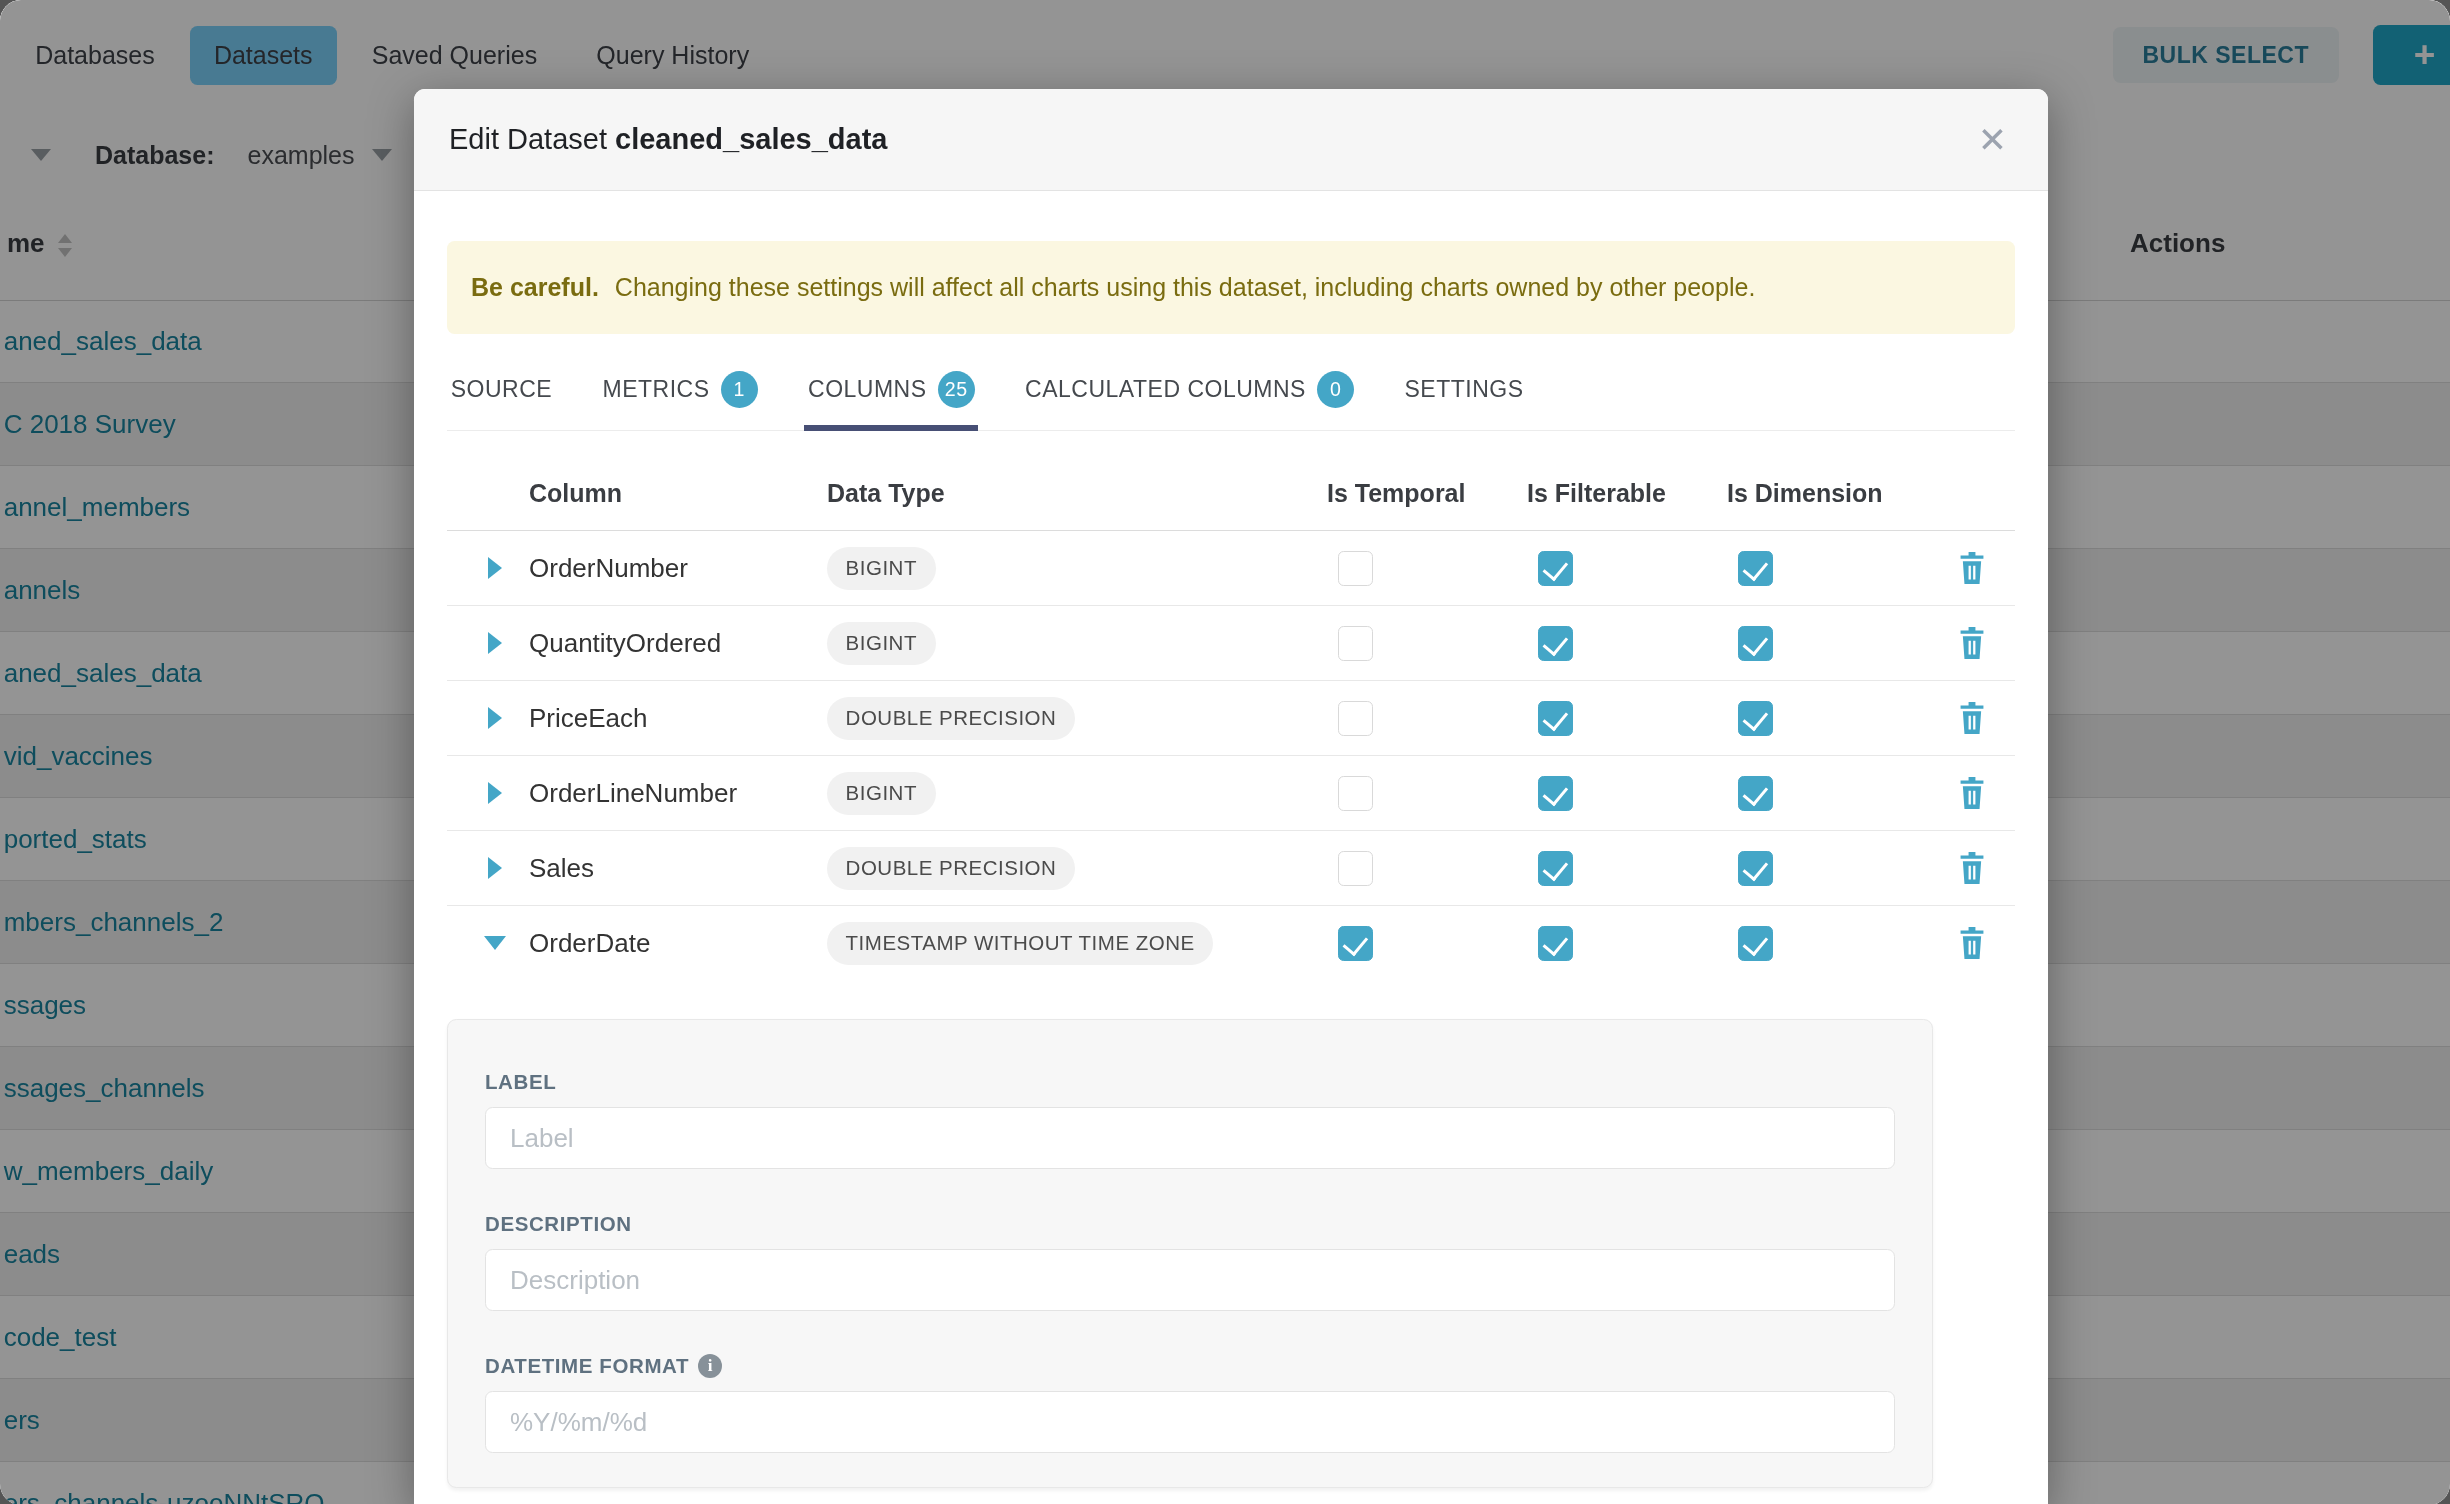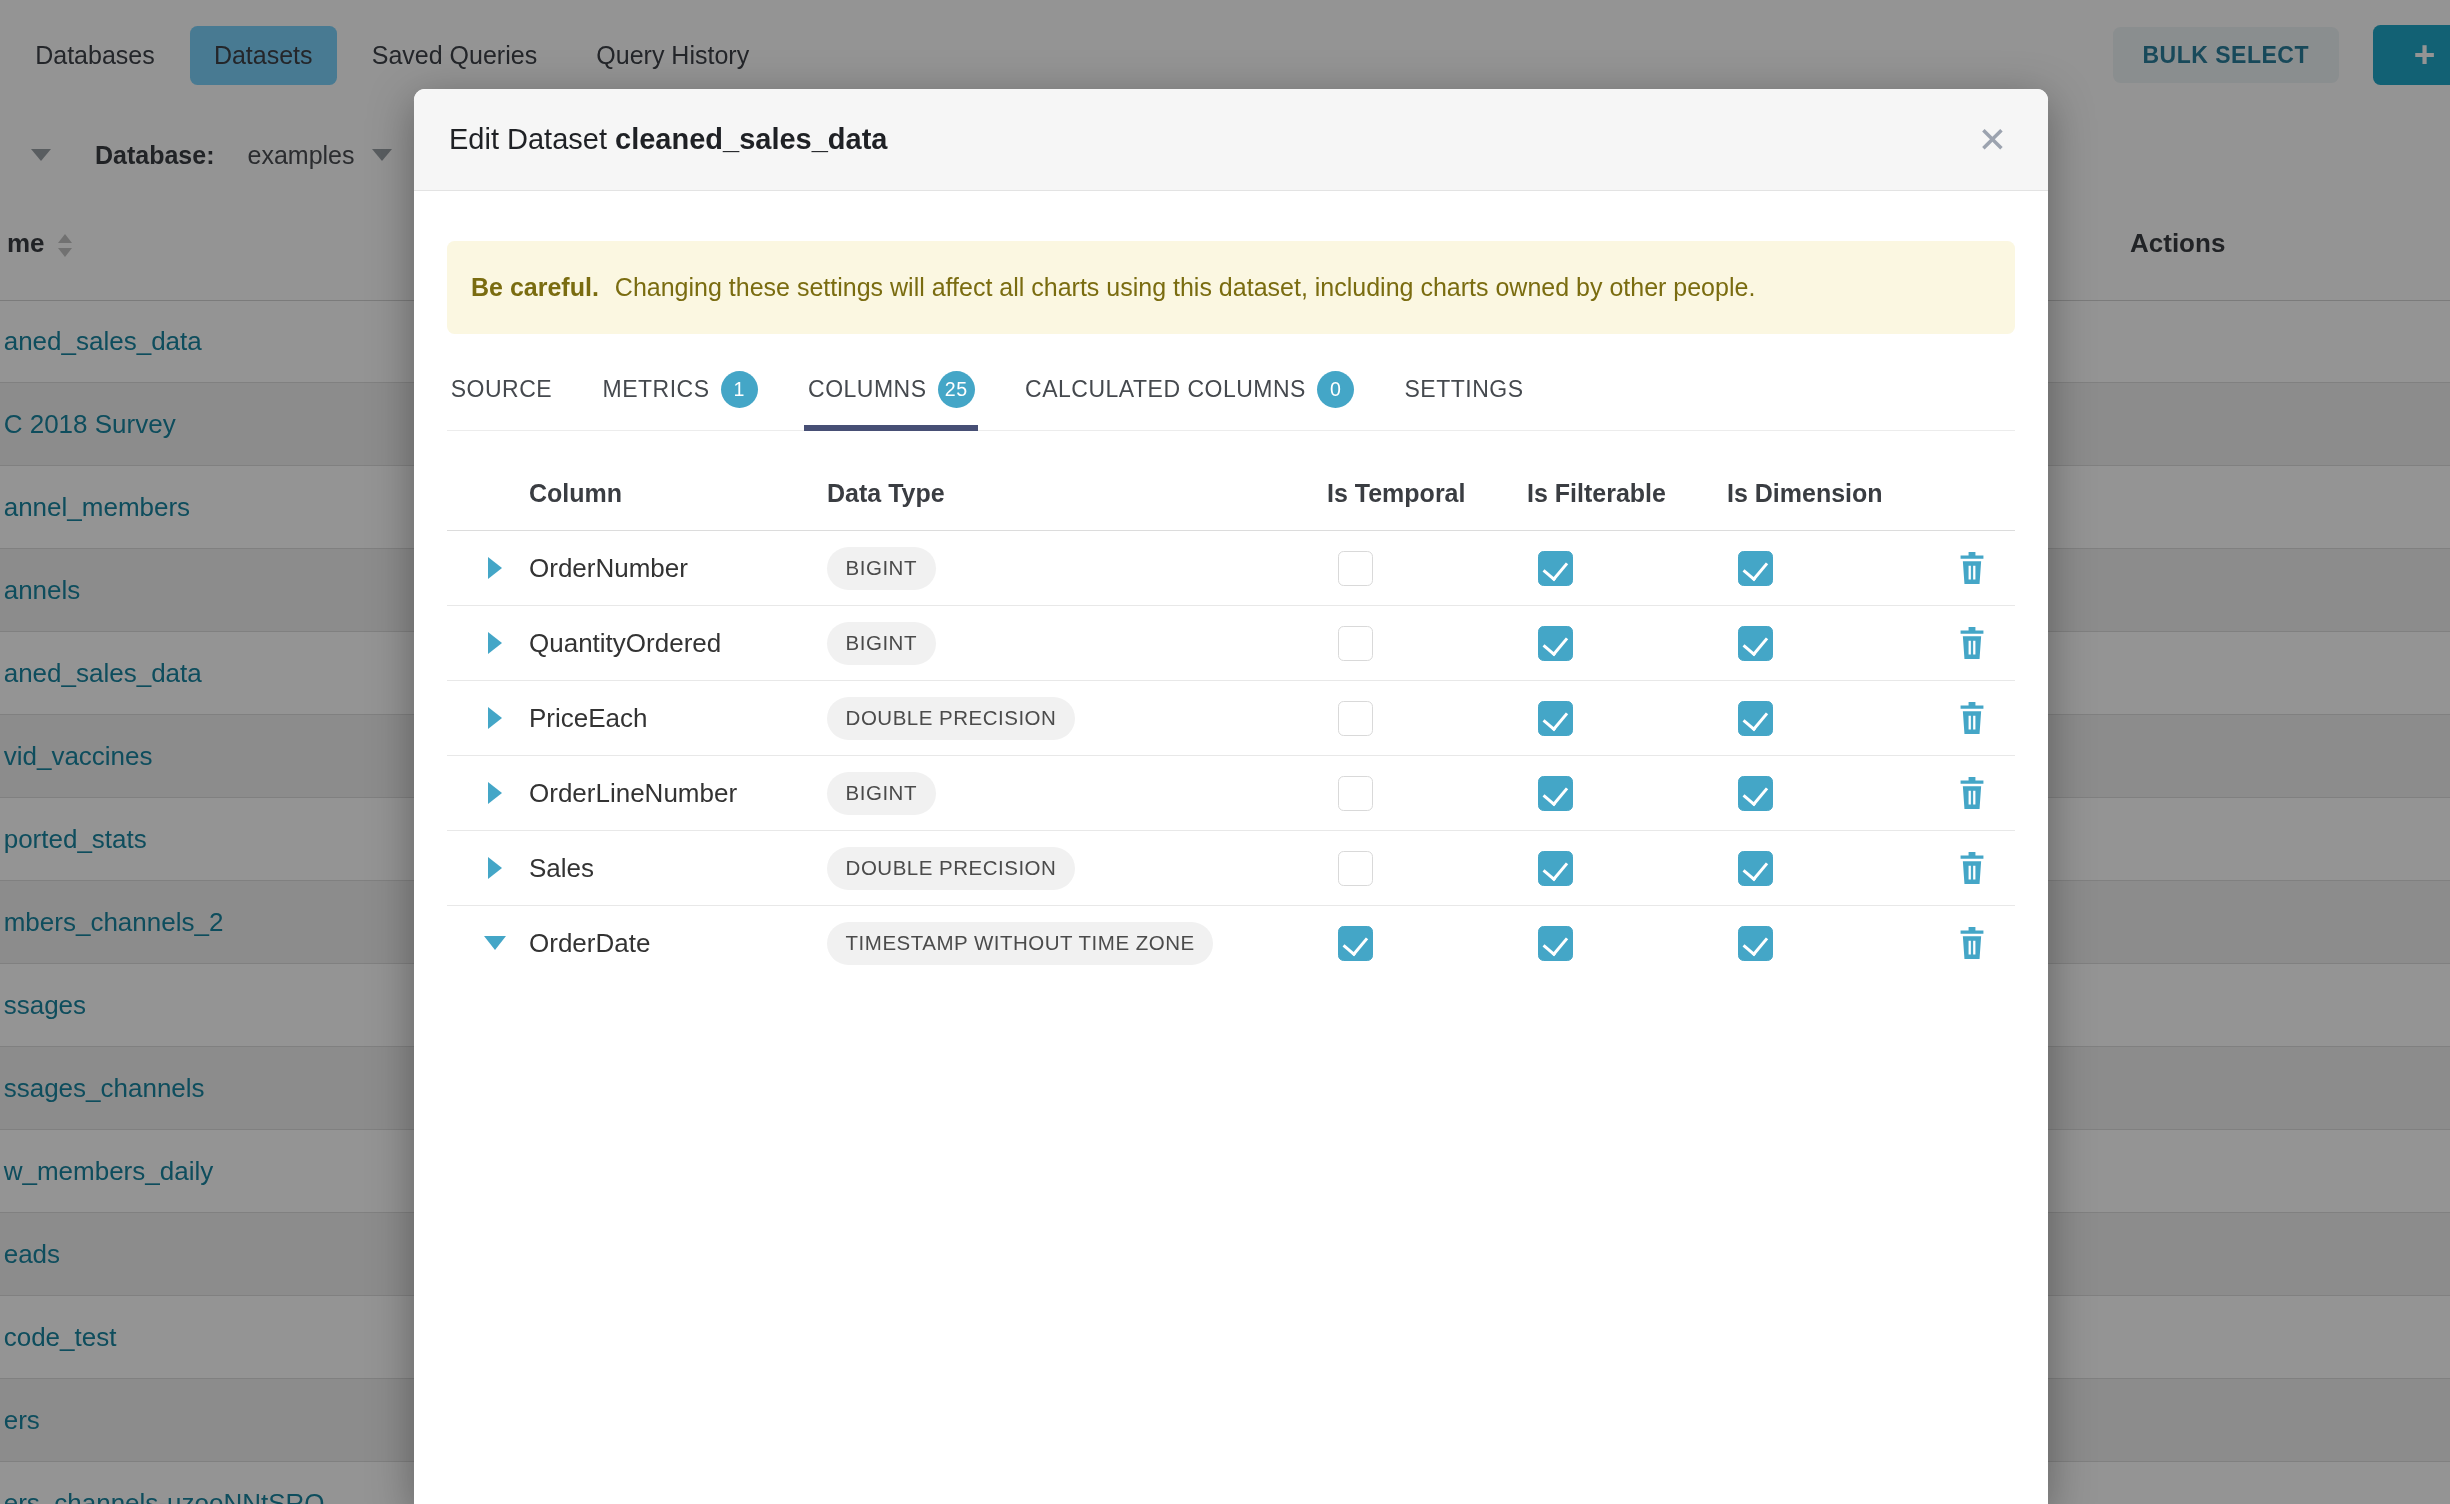--- a/index.html
+++ b/index.html
@@ -1,17 +1,17 @@
 <!DOCTYPE html>
 <html style="font-size:15px"><head>
 <meta charset="utf-8">
 <style>
   html,body{margin:0;padding:0;background:#555;}
   .screen{position:relative;width:2450px;height:1505px;overflow:hidden;background:#fff;
-          font-family:"Liberation Sans",sans-serif;color:#3e4249;}
+          font-family:"Liberation Sans",sans-serif;color:#3e4249;border-radius:21px;}
 
   
   .page{position:absolute;inset:0;background:#fff;}
   .navbar{position:absolute;top:0;left:0;right:0;height:110px;background:#fff;
           border-bottom:0.9px solid #e4e4e4;display:flex;align-items:center;}
   .nav-item{font-size:25px;color:#3e4249;padding:15px 24px;margin-left:11.2px;border-radius:7.5px;cursor:pointer;}
   .nav-item.active{background:#7dd3fc;}
   .nav-right{margin-left:auto;display:flex;align-items:center;}
   .bulk-btn{height:56px;padding:0 30px;border:none;border-radius:7.5px;background:#eef4f7;
             color:#2a7e9b;font-size:23px;font-weight:700;letter-spacing:0.5px;
@@ -348,16 +348,37 @@
               </div>
               <div class="trash">
                 <svg viewBox="0 0 24 28">
                   <path d="M9 0h6v3h7v3H2V3h7V0zM4 8h16l-1.4 20H5.4L4 8zm5 4v12h2V12H9zm4 0v12h2V12h-2z"></path>
                 </svg>
               </div>
             </div>
           </div>
       </div>
 
+      <div class="editor">
+        <div class="fgroup">
+          <div class="flabel">
+              <span>LABEL</span>
+            </div>
+          <input class="finput" placeholder="Label" style="">
+        </div>
+        <div class="fgroup">
+          <div class="flabel">
+              <span>DESCRIPTION</span>
+            </div>
+          <input class="finput" placeholder="Description" style="">
+        </div>
+        <div class="fgroup">
+          <div class="flabel">
+            <span>DATETIME FORMAT</span>
+            <span class="info-icon"></span>
+          </div>
+          <input class="finput" placeholder="%Y/%m/%d" style="">
+        </div>
+      </div>
     </div>
   </div>
 </div>
 
 
 </body></html>

